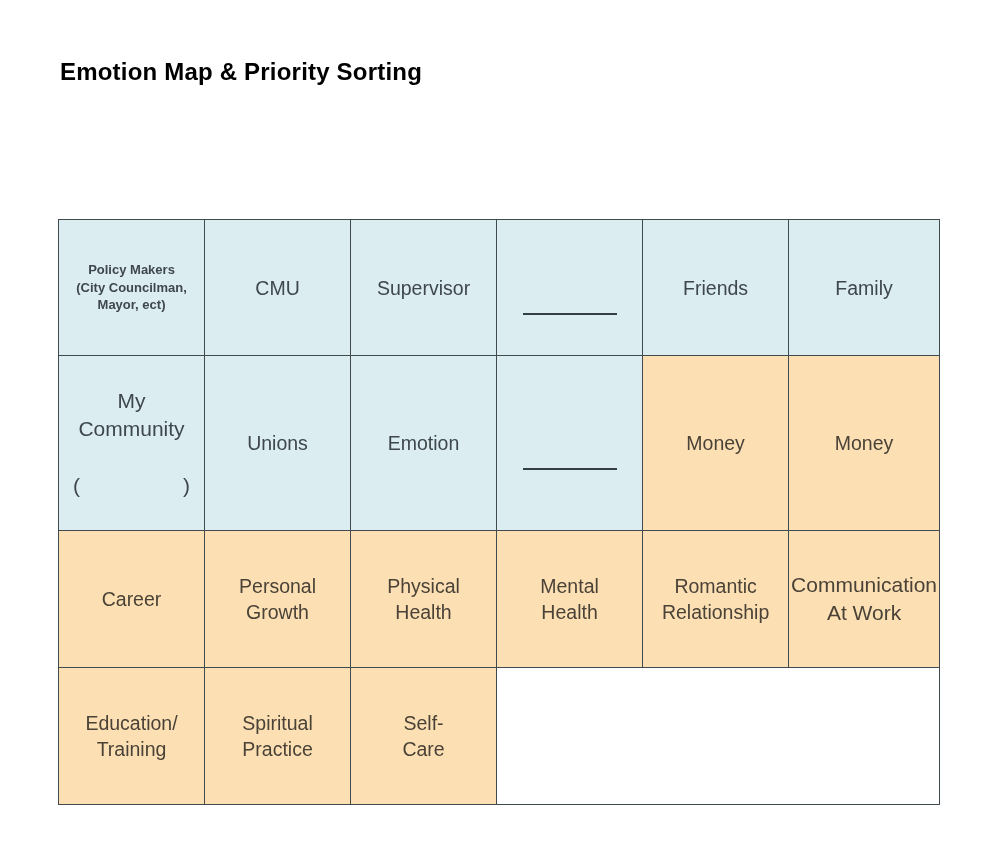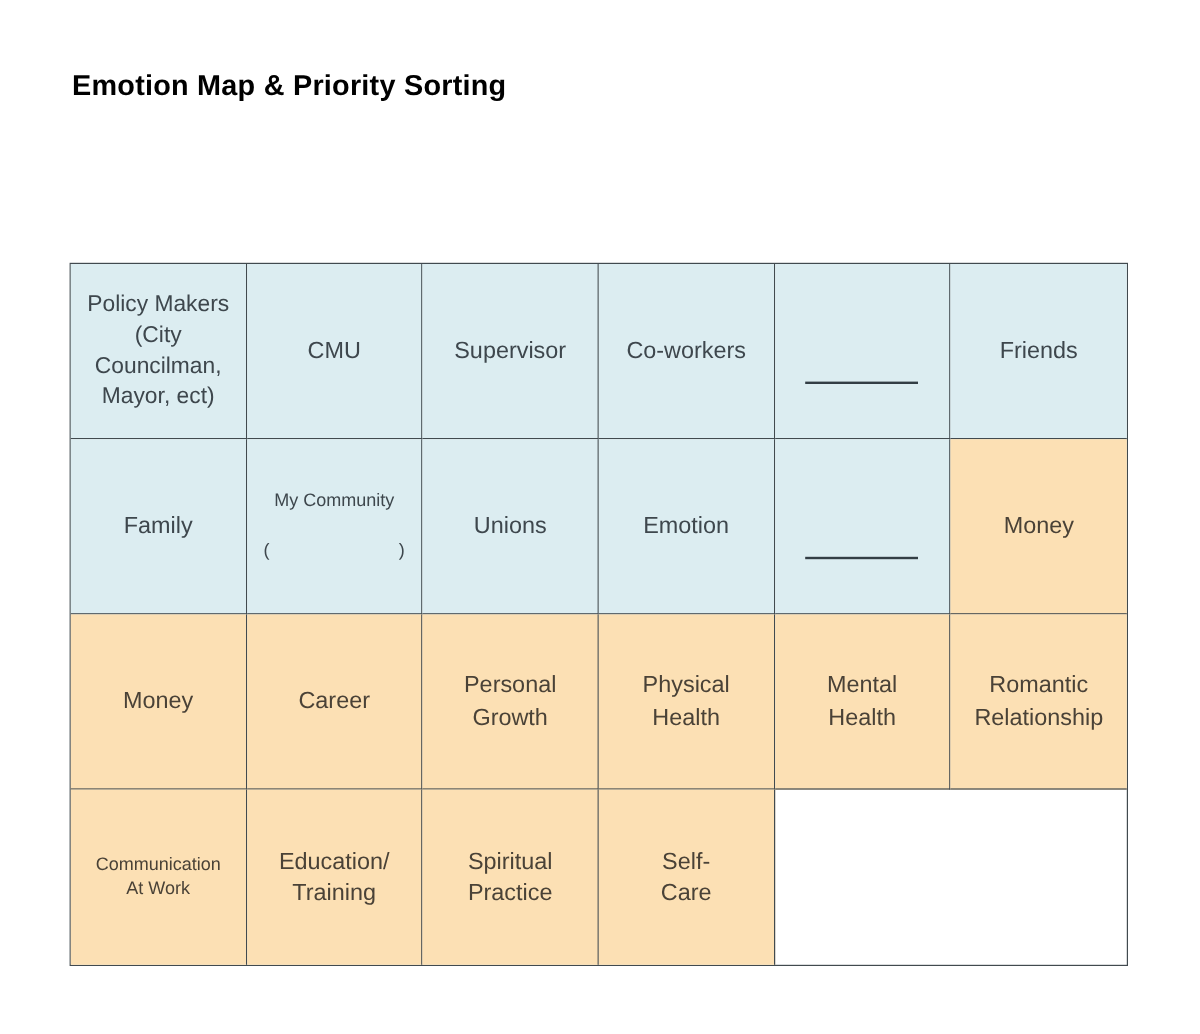--- a/index.html
+++ b/index.html
@@ -48,22 +48,22 @@
     text-align:center;
     white-space:pre-line;
     line-height:1.35;
     padding:2px;
   }
   .cell:nth-child(6n){border-right:none;}
   .cell:nth-child(n+19){border-bottom:none;}
   .blue{background:var(--blue);color:var(--text-blue-cell);}
   .orange{background:var(--orange);color:var(--text-orange-cell);}
   .fs-lg{font-size:19.5px;}
-  .fs-md{font-size:15px;}
-  .fs-sm{font-size:19px;}
+  .fs-md{font-size:21px;}
+  .fs-sm{font-size:13px;font-weight:bold;}
   .blank-line{
     width:94px;
     height:2px;
     background:var(--blank);
     transform:translateY(26px);
   }
   .mc{width:100%;padding:0 4px;}
   .parens{
     display:flex;
     justify-content:space-between;
@@ -76,21 +76,20 @@
 <main>
   <h1 class="page-title">Emotion Map &amp; Priority Sorting</h1>
 
   <div class="grid">
 
     <div class="cell blue fs-sm">Policy Makers
 (City Councilman,
 Mayor, ect)</div>
     <div class="cell blue fs-lg">CMU</div>
     <div class="cell blue fs-lg">Supervisor</div>
-    <div class="cell blue fs-lg">Co-workers</div>
     <div class="cell blue fs-lg">
       <div class="blank-line"></div>
     </div>
 
     <div class="cell blue fs-lg">Friends</div>
     <div class="cell blue fs-lg">Family</div>
     <div class="cell blue fs-md">
       <div class="mc">
         <div>My Community</div>
         <div class="parens">

